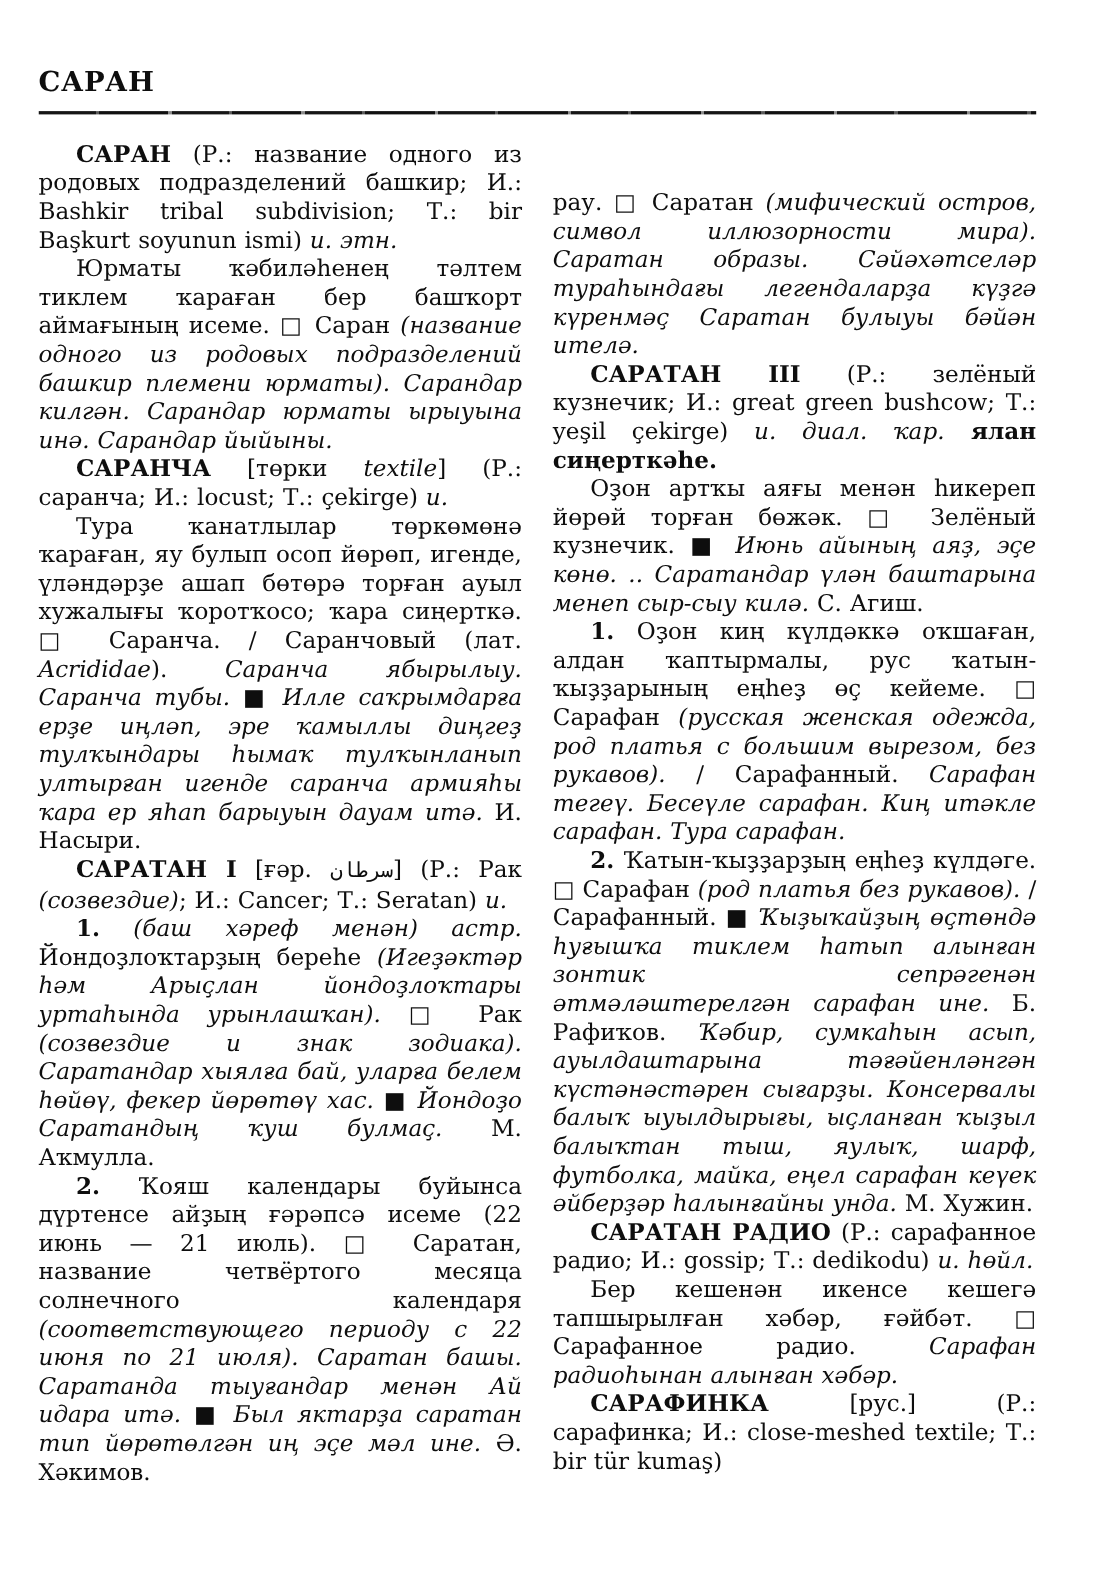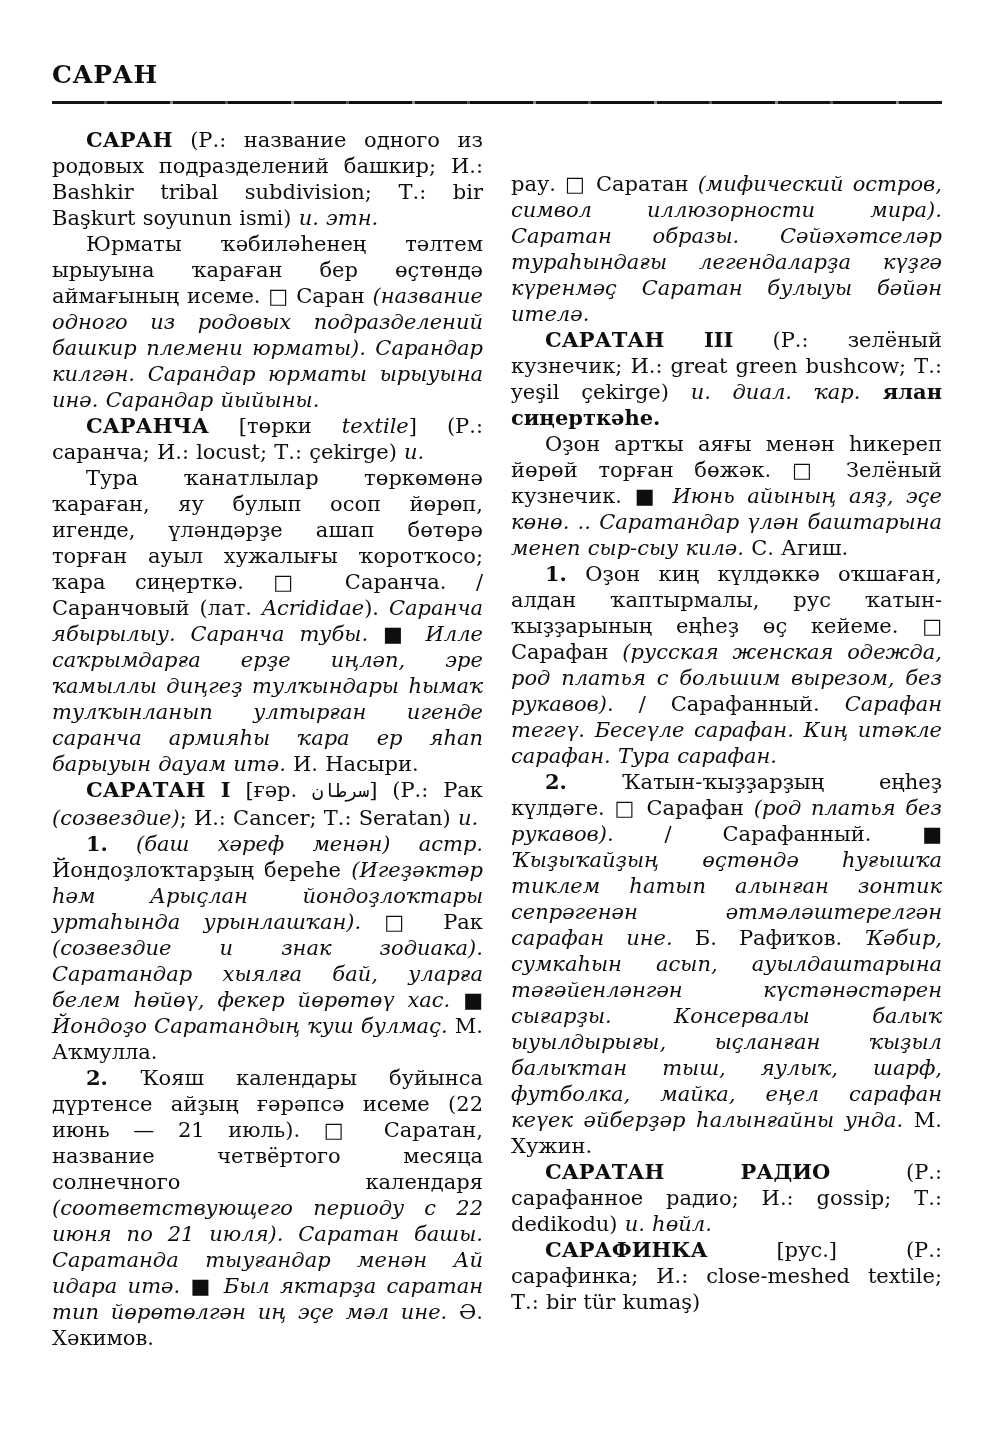--- a/index.html
+++ b/index.html
@@ -11,21 +11,21 @@
     width: 1000px;
     height: 1449px;
     color: #0e0e0e;
     font-family: "DejaVu Serif", "Liberation Serif", serif;
     overflow: hidden;
   }
   .page {
     box-sizing: border-box;
     width: 1000px;
     height: 1449px;
-    padding: 62px 58px 0 52px;
+    padding: 62px 58px 0 35px;
   }
   .running-head {
     font-weight: bold;
     font-size: 25px;
     letter-spacing: 0.5px;
     line-height: 1;
   }
   .head-rule {
     margin-top: 14px;
     height: 3px;
@@ -66,31 +66,32 @@
 
 <div class="page">
 
   <div class="running-head">САРАН</div>
 
   <div class="head-rule"></div>
 
   <div class="columns">
     <div class="col">
         <p class="para"><span class="run-b">САРАН</span><span class="run-r"> (Р.: название одного из родовых подразделений башкир; И.: Bashkir tribal subdivision; Т.: bir Başkurt soyunun ismi) </span><span class="run-i">и. этн.</span></p>
-        <p class="para"><span class="run-r">Юрматы ҡәбиләһенең тәлтем ырыуына ҡараған бер өҫтөндә аймағының исеме. □ Саран </span><span class="run-i">(название одного из родовых подразделений башкир племени юрматы). Сарандар килгән. Сарандар юрматы ырыуына инә. Сарандар йыйыны.</span></p>
+        <p class="para"><span class="run-r">Юрматы ҡәбиләһенең тәлтем тиклем ҡараған бер башҡорт аймағының исеме. □ Саран </span><span class="run-i">(название одного из родовых подразделений башкир племени юрматы). Сарандар килгән. Сарандар юрматы ырыуына инә. Сарандар йыйыны.</span></p>
         <p class="para"><span class="run-b">САРАНЧА</span><span class="run-r"> [төрки </span><span class="run-i">textile</span><span class="run-r">] (Р.: саранча; И.: locust; Т.: çekirge) </span><span class="run-i">и.</span></p>
         <p class="para"><span class="run-r">Тура ҡанатлылар төркөмөнә ҡараған, яу булып осоп йөрөп, игенде, үләндәрҙе ашап бөтөрә торған ауыл хужалығы ҡоротҡосо; ҡара сиңерткә. □ Саранча. / Саранчовый (лат. </span><span class="run-i">Acrididae</span><span class="run-r">). </span><span class="run-i">Саранча ябырылыу. Саранча тубы.</span><span class="run-r"> ■ </span><span class="run-i">Илле саҡрымдарға ерҙе иңләп, эре ҡамыллы диңгеҙ тулҡындары һымаҡ тулҡынланып ултырған игенде саранча армияһы ҡара ер яһап барыуын дауам итә.</span><span class="run-r"> И. Насыри.</span></p>
         <p class="para"><span class="run-b">САРАТАН I</span><span class="run-r"> [ғәр. </span><span class="run-ar">سرطان</span><span class="run-r">] (Р.: Рак </span><span class="run-i">(созвездие)</span><span class="run-r">; И.: Cancer; Т.: Seratan) </span><span class="run-i">и.</span></p>
         <p class="para"><span class="run-b">1.</span><span class="run-i"> (баш хәреф менән) астр.</span><span class="run-r"> Йондоҙлоҡтарҙың береһе </span><span class="run-i">(Игеҙәктәр һәм Арыҫлан йондоҙлоҡтары уртаһында урынлашҡан).</span><span class="run-r"> □ Рак </span><span class="run-i">(созвездие и знак зодиака). Саратандар хыялға бай, уларға белем һөйөү, фекер йөрөтөү хас.</span><span class="run-r"> ■ </span><span class="run-i">Йондоҙо Саратандың ҡуш булмаҫ.</span><span class="run-r"> М. Аҡмулла.</span></p>
         <p class="para"><span class="run-b">2.</span><span class="run-r"> Ҡояш календары буйынса дүртенсе айҙың ғәрәпсә исеме (22 июнь — 21 июль). □ Саратан, название четвёртого месяца солнечного календаря </span><span class="run-i">(соответствующего периоду с 22 июня по 21 июля). Саратан башы. Саратанда тыуғандар менән Ай идара итә.</span><span class="run-r"> ■ </span><span class="run-i">Был яктарҙа саратан тип йөрөтөлгән иң эҫе мәл ине.</span><span class="run-r"> Ә. Хәкимов.</span></p>
       </div>
     <div class="col">
         <p class="para noindent"><span class="run-r">рау. □ Саратан </span><span class="run-i">(мифический остров, символ иллюзорности мира). Саратан образы. Сәйәхәтселәр тураһындағы легендаларҙа күҙгә күренмәҫ Саратан булыуы бәйән ителә.</span></p>
         <p class="para"><span class="run-b">САРАТАН III</span><span class="run-r"> (Р.: зелёный кузнечик; И.: great green bushcow; Т.: yeşil çekirge) </span><span class="run-i">и. диал. ҡар.</span><span class="run-b"> ялан сиңерткәһе.</span></p>
         <p class="para"><span class="run-r">Оҙон артҡы аяғы менән һикереп йөрөй торған бөжәк. □ Зелёный кузнечик. ■ </span><span class="run-i">Июнь айының аяҙ, эҫе көнө. .. Саратандар үлән баштарына менеп сыр-сыу килә.</span><span class="run-r"> С. Агиш.</span></p>
         <p class="para"><span class="run-b">1.</span><span class="run-r"> Оҙон киң күлдәккә оҡшаған, алдан ҡаптырмалы, рус ҡатын-ҡыҙҙарының еңһеҙ өҫ кейеме. □ Сарафан </span><span class="run-i">(русская женская одежда, род платья с большим вырезом, без рукавов).</span><span class="run-r"> / Сарафанный. </span><span class="run-i">Сарафан тегеү. Бесеүле сарафан. Киң итәкле сарафан. Тура сарафан.</span></p>
         <p class="para"><span class="run-b">2.</span><span class="run-r"> Ҡатын-ҡыҙҙарҙың еңһеҙ күлдәге. □ Сарафан </span><span class="run-i">(род платья без рукавов).</span><span class="run-r"> / Сарафанный. ■ </span><span class="run-i">Ҡыҙыҡайҙың өҫтөндә һуғышҡа тиклем һатып алынған зонтик сепрәгенән әтмәләштерелгән сарафан ине.</span><span class="run-r"> Б. Рафиҡов. </span><span class="run-i">Ҡәбир, сумкаһын асып, ауылдаштарына тәғәйенләнгән күстәнәстәрен сығарҙы. Консервалы балыҡ ыуылдырығы, ыҫланған ҡыҙыл балыҡтан тыш, яулыҡ, шарф, футболка, майка, еңел сарафан кеүек әйберҙәр һалынғайны унда.</span><span class="run-r"> М. Хужин.</span></p>
         <p class="para"><span class="run-b">САРАТАН РАДИО</span><span class="run-r"> (Р.: сарафанное радио; И.: gossip; Т.: dedikodu) </span><span class="run-i">и. һөйл.</span></p>
+        <p class="para"><span class="run-r">Бер кешенән икенсе кешегә тапшырылған хәбәр, ғәйбәт. □ Сарафанное радио. </span><span class="run-i">Сарафан радиоһынан алынған хәбәр.</span></p>
         <p class="para"><span class="run-b">САРАФИНКА</span><span class="run-r"> [рус.] (Р.: сарафинка; И.: close-meshed textile; Т.: bir tür kumaş) </span></p>
       </div>
   </div>
 
 </div>
 
 </body></html>

